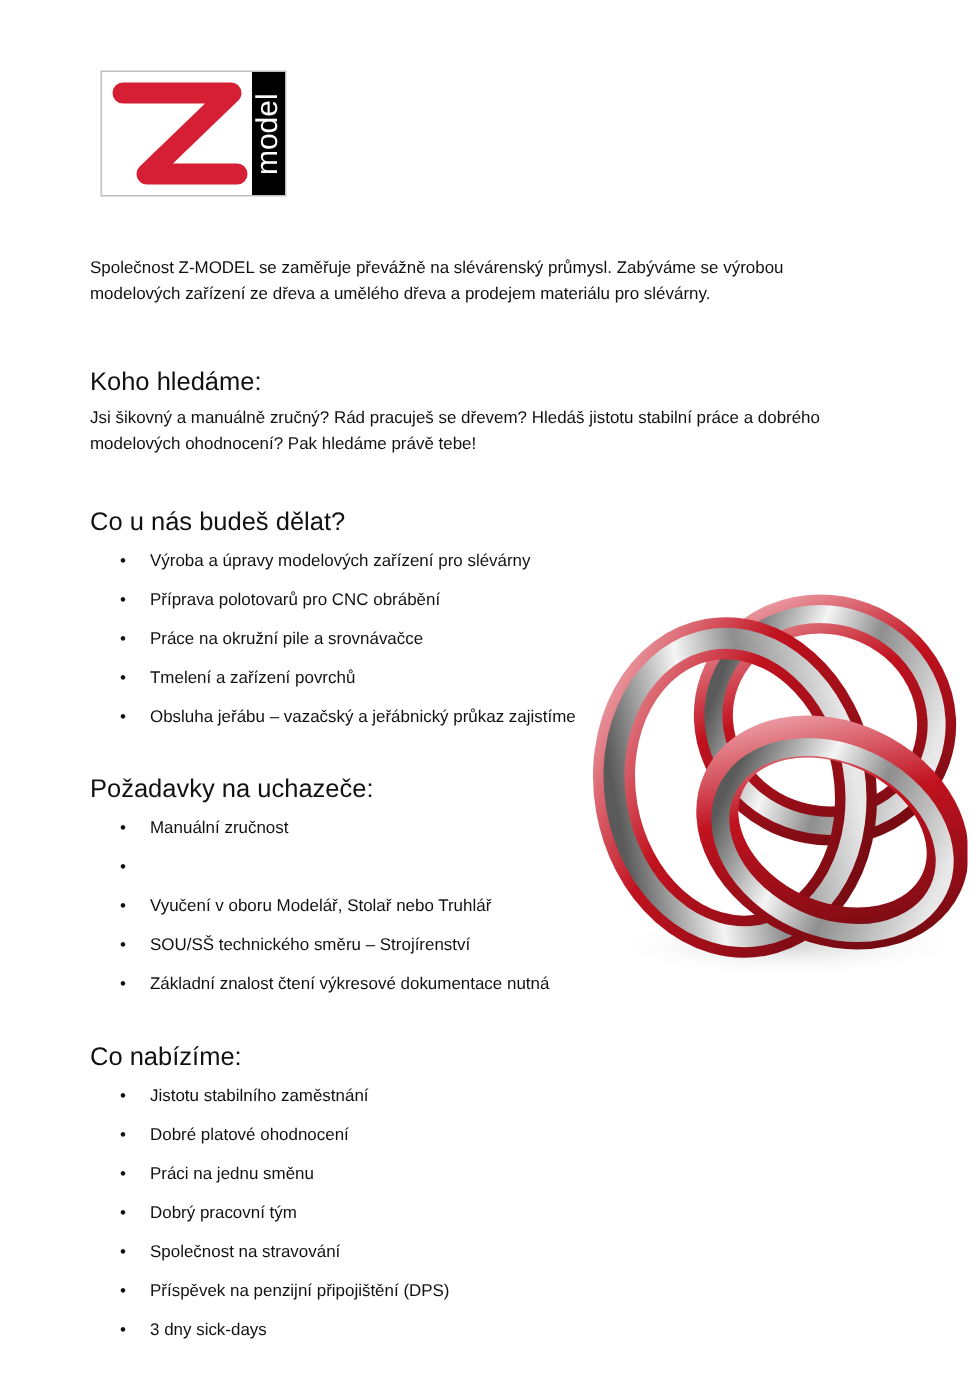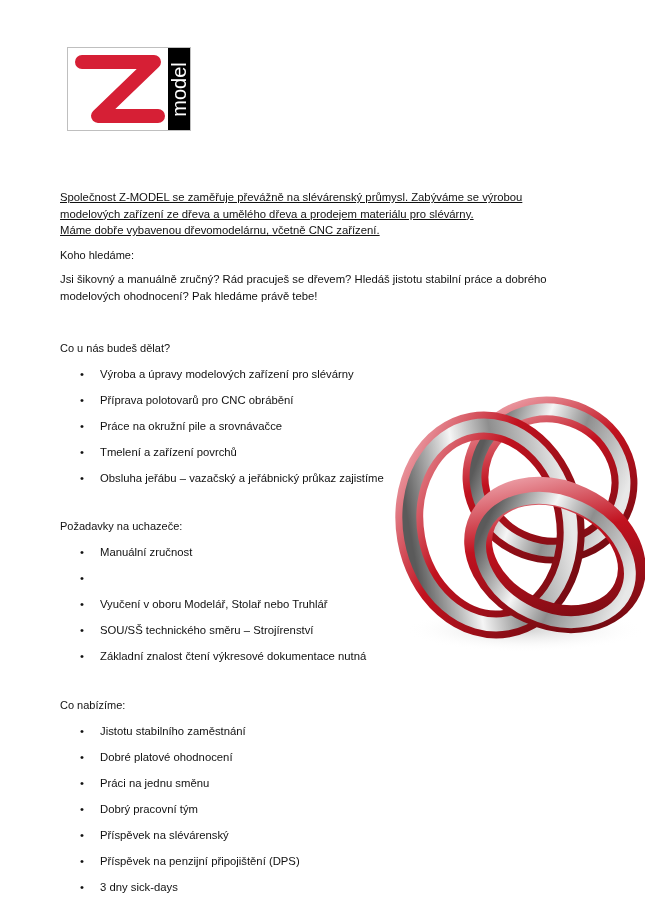--- a/index.html
+++ b/index.html
@@ -15,22 +15,22 @@
   .logo-z { position: relative; width: 100px; height: 82px; }
   .logo-model {
     width: 22px; height: 82px; background: #000000; color: #ffffff;
     display: flex; align-items: center; justify-content: center;
   }
   .logo-model span {
     display: inline-block; transform: rotate(-90deg); font-size: 20px; letter-spacing: 0px;
     white-space: nowrap; font-family: "Liberation Sans", sans-serif;
   }
   .text { position: absolute; left: 60px; font-size: 11.3px; line-height: 16.5px; white-space: nowrap; }
-  .intro { top: 189px; text-decoration: underline; }
-  .h { font-size: 11px; }
+  .intro { top: 171px; }
+  .h { font-size: 17px; }
   .list { position: absolute; left: 60px; margin: 0; padding: 0; list-style: none; font-size: 11.3px; }
   .list li { position: relative; height: 26px; line-height: 16px; padding-left: 40px; white-space: nowrap; }
   .list li .bullet { position: absolute; left: 20px; top: 0; }
   .knot { position: absolute; left: 395px; top: 385px; width: 250px; height: 270px; }
 </style>
 </head>
 <body>
 
 <div class="logo">
   <div class="logo-z">
@@ -39,21 +39,20 @@
     </svg>
   </div>
   <div class="logo-model">
     <span>model</span>
   </div>
 </div>
 
 <div class="text intro">
   <div>Společnost Z-MODEL se zaměřuje převážně na slévárenský průmysl. Zabýváme se výrobou</div>
   <div>modelových zařízení ze dřeva a umělého dřeva a prodejem materiálu pro slévárny.</div>
-  <div>Máme dobře vybavenou dřevomodelárnu, včetně CNC zařízení.</div>
 </div>
 
 <div class="text h" style="top:247px">Koho hledáme:</div>
 <div class="text" style="top:271px">
   <div>Jsi šikovný a manuálně zručný? Rád pracuješ se dřevem? Hledáš jistotu stabilní práce a dobrého</div>
   <div>modelových ohodnocení? Pak hledáme právě tebe!</div>
 </div>
 
 <div class="text h" style="top:340px">Co u nás budeš dělat?</div>
 <ul class="list" style="top:366px">
@@ -72,21 +71,21 @@
   <li><span class="bullet">•</span><span>SOU/SŠ technického směru – Strojírenství</span></li>
   <li><span class="bullet">•</span><span>Základní znalost čtení výkresové dokumentace nutná</span></li>
 </ul>
 
 <div class="text h" style="top:697px">Co nabízíme:</div>
 <ul class="list" style="top:723px">
   <li><span class="bullet">•</span><span>Jistotu stabilního zaměstnání</span></li>
   <li><span class="bullet">•</span><span>Dobré platové ohodnocení</span></li>
   <li><span class="bullet">•</span><span>Práci na jednu směnu</span></li>
   <li><span class="bullet">•</span><span>Dobrý pracovní tým</span></li>
-  <li><span class="bullet">•</span><span>Příspěvek na slévárenský</span></li>
+  <li><span class="bullet">•</span><span>Společnost na stravování</span></li>
   <li><span class="bullet">•</span><span>Příspěvek na penzijní připojištění (DPS)</span></li>
   <li><span class="bullet">•</span><span>3 dny sick-days</span></li>
 </ul>
 
 <div class="knot">
   <svg width="250" height="270" viewBox="0 0 250 270">
     <defs>
       <radialGradient id="shadow" cx="50%" cy="50%" r="50%">
         <stop offset="0%" stop-color="#c8c8c8" stop-opacity="0.8"></stop>
         <stop offset="100%" stop-color="#ffffff" stop-opacity="0"></stop>

